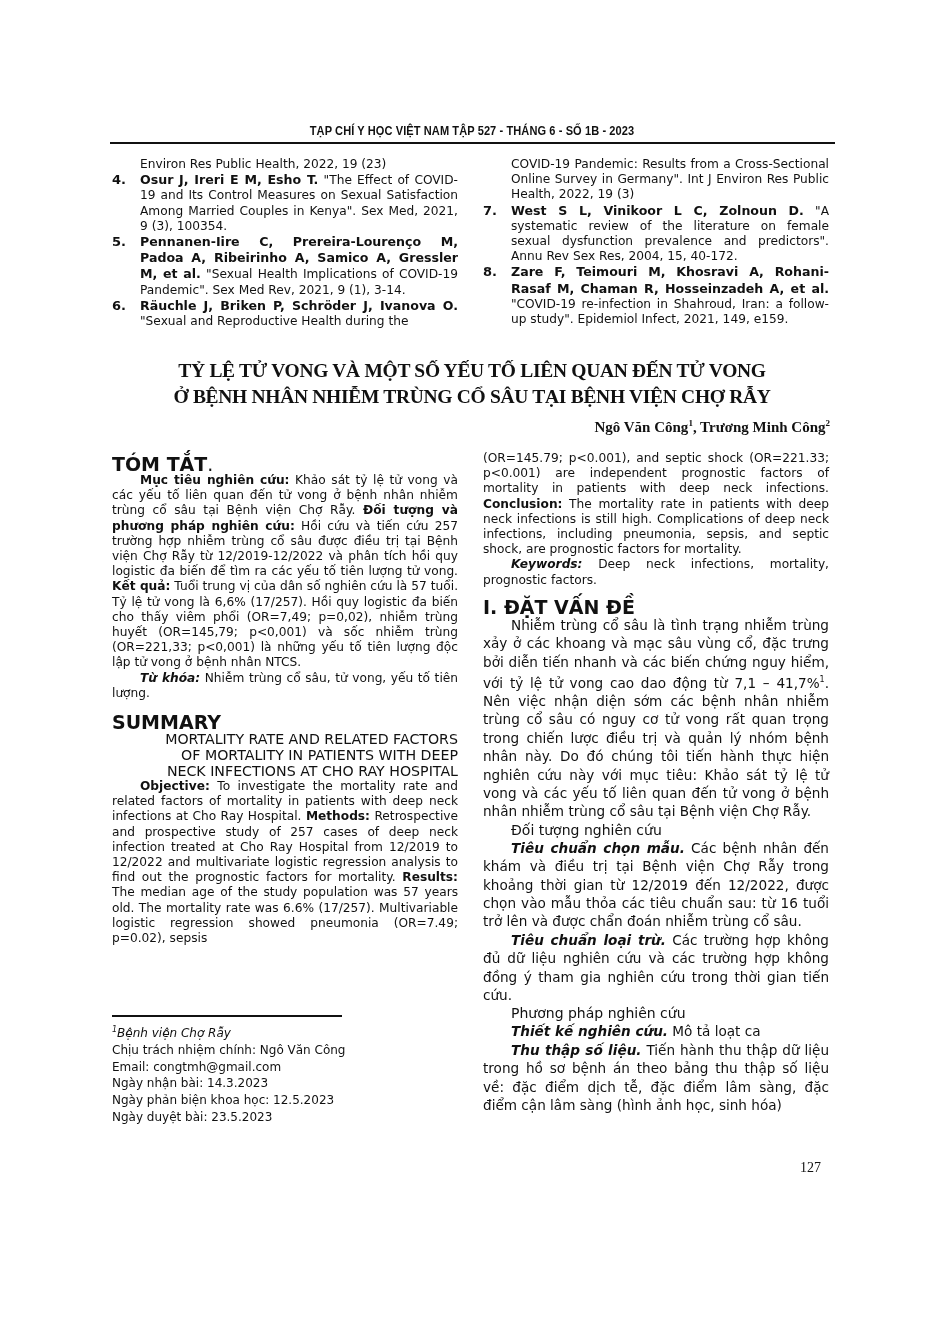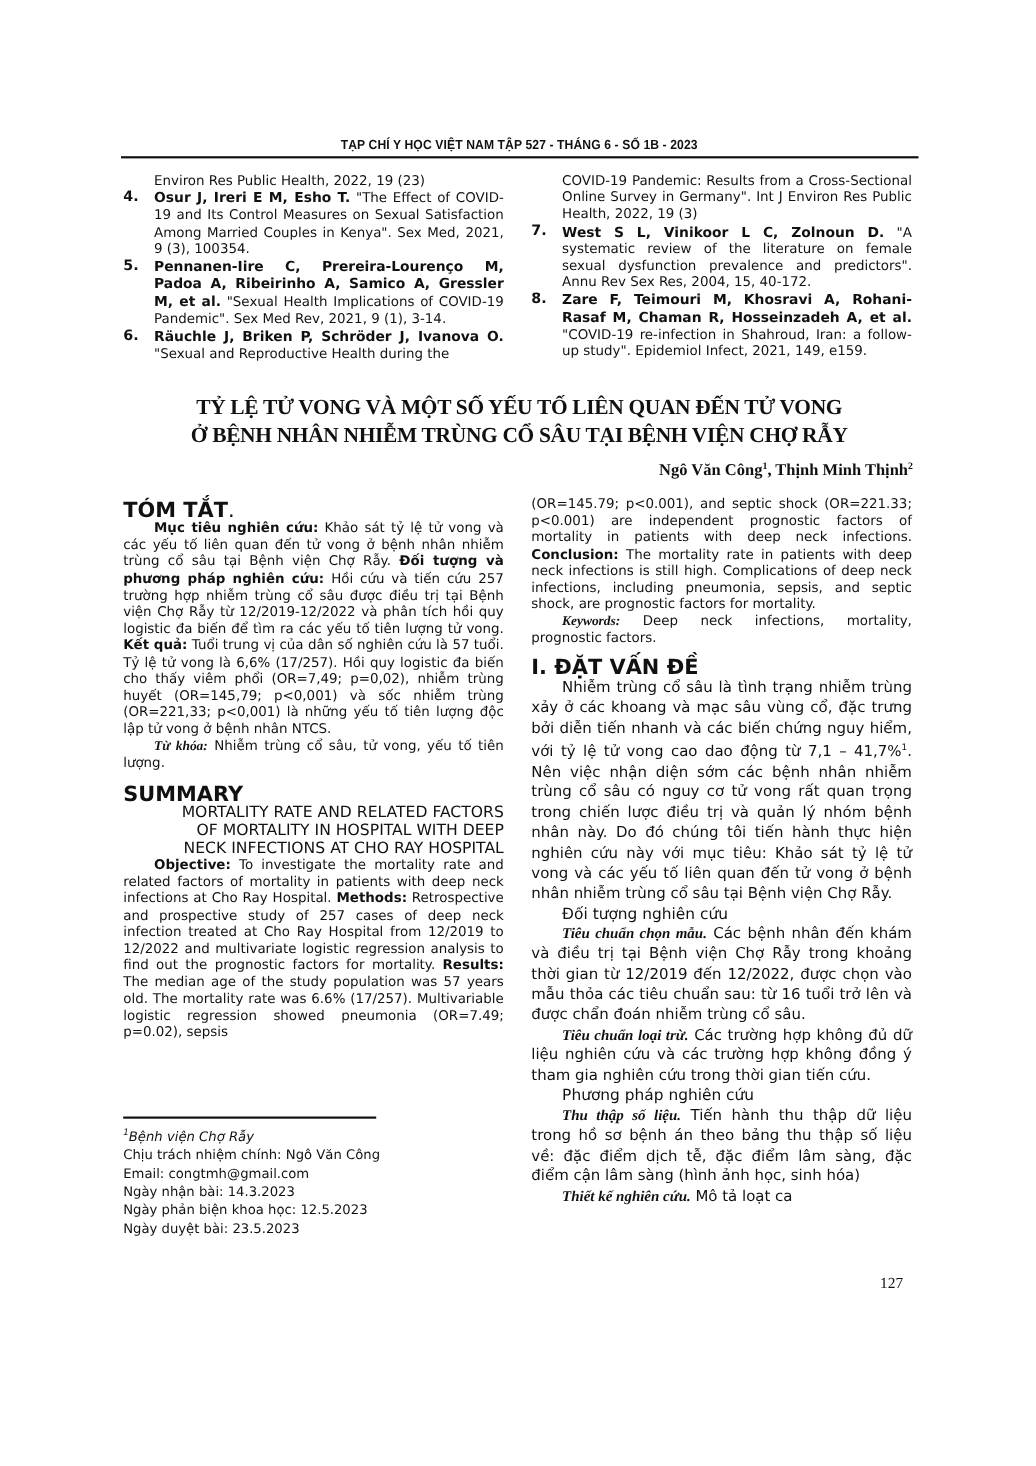--- a/index.html
+++ b/index.html
@@ -25,21 +25,21 @@
   }
   .authors-line {
     position: absolute; right: 112px; top: 418px;
     font-family: "Liberation Serif", serif; font-weight: bold; font-size: 15px;
   }
   .authors-line sup { font-size: 9px; }
   .sec-head { font-weight: bold; font-size: 19px; line-height: 18px; }
   p.j { margin: 0; text-align: justify; }
   .indent { text-indent: 28px; }
   .b { font-weight: bold; }
-  .bi { font-weight: bold; font-style: italic; font-family: Liberation Serif, serif; }
+  .bi { font-weight: bold; font-style: italic; }
   .i { font-style: italic; }
   .en-title { text-align: right; font-size: 14.2px; line-height: 16px; }
   .footnote-rule { position: absolute; left: 112px; top: 1015px; width: 230px; height: 1.5px; background: #111; }
   .footnotes { position: absolute; left: 112px; top: 1022px; width: 346px; font-family: "DejaVu Sans", sans-serif; font-size: 12px; line-height: 16.8px; }
   .footnotes sup { font-size: 8px; }
   .page-number { position: absolute; left: 800px; top: 1160px; font-family: "Liberation Serif", serif; font-size: 14px; }
   .sub-head { font-size: 14px; line-height: 18px; }
 </style>
 </head>
 <body>
@@ -75,36 +75,36 @@
       <span class="num">8.</span>
       <span class="authors">Zare F, Teimouri M, Khosravi A, Rohani-Rasaf M, Chaman R, Hosseinzadeh A, et al.</span><span> "COVID-19 re-infection in Shahroud, Iran: a follow-up study". Epidemiol Infect, 2021, 149, e159.</span>
     </div>
   </div>
 
   <div class="title-block">
     <div>TỶ LỆ TỬ VONG VÀ MỘT SỐ YẾU TỐ LIÊN QUAN ĐẾN TỬ VONG</div>
     <div>Ở BỆNH NHÂN NHIỄM TRÙNG CỔ SÂU TẠI BỆNH VIỆN CHỢ RẪY</div>
   </div>
   <div class="authors-line">
-    <span>Ngô Văn Công</span><sup>1</sup><span>, </span><span>Thịnh Minh Thịnh</span><sup>2</sup>
+    <span>Ngô Văn Công</span><sup>1</sup><span>, </span><span>Trương Minh Công</span><sup>2</sup>
   </div>
 
   <div class="col col-left" style="top:455px;">
     <div class="sec-head"><span>TÓM TẮT</span><span style="font-weight:normal">.</span></div>
     <p class="j indent">
       <span class="b">Mục tiêu nghiên cứu:</span><span> Khảo sát tỷ lệ tử vong và các yếu tố liên quan đến tử vong ở bệnh nhân nhiễm trùng cổ sâu tại Bệnh viện Chợ Rẫy. </span><span class="b">Đối tượng và phương pháp nghiên cứu:</span><span> Hồi cứu và tiến cứu 257 trường hợp nhiễm trùng cổ sâu được điều trị tại Bệnh viện Chợ Rẫy từ 12/2019-12/2022 và phân tích hồi quy logistic đa biến để tìm ra các yếu tố tiên lượng tử vong. </span><span class="b">Kết quả:</span><span> Tuổi trung vị của dân số nghiên cứu là 57 tuổi. Tỷ lệ tử vong là 6,6% (17/257). Hồi quy logistic đa biến cho thấy viêm phổi (OR=7,49; p=0,02), nhiễm trùng huyết (OR=145,79; p&lt;0,001) và sốc nhiễm trùng (OR=221,33; p&lt;0,001) là những yếu tố tiên lượng độc lập tử vong ở bệnh nhân NTCS.</span>
     </p>
     <p class="j indent">
       <span class="bi">Từ khóa:</span><span> Nhiễm trùng cổ sâu, tử vong, yếu tố tiên lượng.</span>
     </p>
 
     <div class="sec-head" style="margin-top:12px;">SUMMARY</div>
     <div class="en-title">
       <div>MORTALITY RATE AND RELATED FACTORS</div>
-      <div>OF MORTALITY IN HOSPITAL WITH DEEP</div>
+      <div>OF MORTALITY IN PATIENTS WITH DEEP</div>
       <div>NECK INFECTIONS AT CHO RAY HOSPITAL</div>
     </div>
     <p class="j indent">
       <span class="b">Objective:</span><span> To investigate the mortality rate and related factors of mortality in patients with deep neck infections at Cho Ray Hospital. </span><span class="b">Methods:</span><span> Retrospective and prospective study of 257 cases of deep neck infection treated at Cho Ray Hospital from 12/2019 to 12/2022 and multivariate logistic regression analysis to find out the prognostic factors for mortality. </span><span class="b">Results:</span><span> The median age of the study population was 57 years old. The mortality rate was 6.6% (17/257). Multivariable logistic regression showed pneumonia (OR=7.49; p=0.02), sepsis</span>
     </p>
   </div>
 
   <div class="footnote-rule"></div>
   <div class="footnotes">
     <div class="i"><sup>1</sup><span>Bệnh viện Chợ Rẫy</span></div>
@@ -130,21 +130,21 @@
 
     <div class="sub-head" style="padding-left:28px;">Đối tượng nghiên cứu</div>
     <p class="j indent" style="font-size:13.6px; line-height:18.4px;">
       <span class="bi">Tiêu chuẩn chọn mẫu.</span><span> Các bệnh nhân đến khám và điều trị tại Bệnh viện Chợ Rẫy trong khoảng thời gian từ 12/2019 đến 12/2022, được chọn vào mẫu thỏa các tiêu chuẩn sau: từ 16 tuổi trở lên và được chẩn đoán nhiễm trùng cổ sâu.</span>
     </p>
     <p class="j indent" style="font-size:13.6px; line-height:18.4px;">
       <span class="bi">Tiêu chuẩn loại trừ.</span><span> Các trường hợp không đủ dữ liệu nghiên cứu và các trường hợp không đồng ý tham gia nghiên cứu trong thời gian tiến cứu.</span>
     </p>
     <div class="sub-head" style="padding-left:28px;">Phương pháp nghiên cứu</div>
     <p class="j indent" style="font-size:13.6px; line-height:18.4px;">
-      <span class="bi">Thu thập số liệu.</span><span> Tiến hành thu thập dữ liệu trong hồ sơ bệnh án theo bảng thu thập số liệu về: đặc điểm dịch tễ, đặc điểm lâm sàng, đặc điểm cận lâm sàng (hình ảnh học, sinh hóa)</span>
+      <span class="bi">Thiết kế nghiên cứu.</span><span> Mô tả loạt ca</span>
     </p>
     <p class="j indent" style="font-size:13.6px; line-height:18.4px;">
-      <span class="bi">Thiết kế nghiên cứu.</span><span> Mô tả loạt ca</span>
+      <span class="bi">Thu thập số liệu.</span><span> Tiến hành thu thập dữ liệu trong hồ sơ bệnh án theo bảng thu thập số liệu về: đặc điểm dịch tễ, đặc điểm lâm sàng, đặc điểm cận lâm sàng (hình ảnh học, sinh hóa)</span>
     </p>
   </div>
 
   <div class="page-number">127</div>
 </div>
 
 </body></html>

